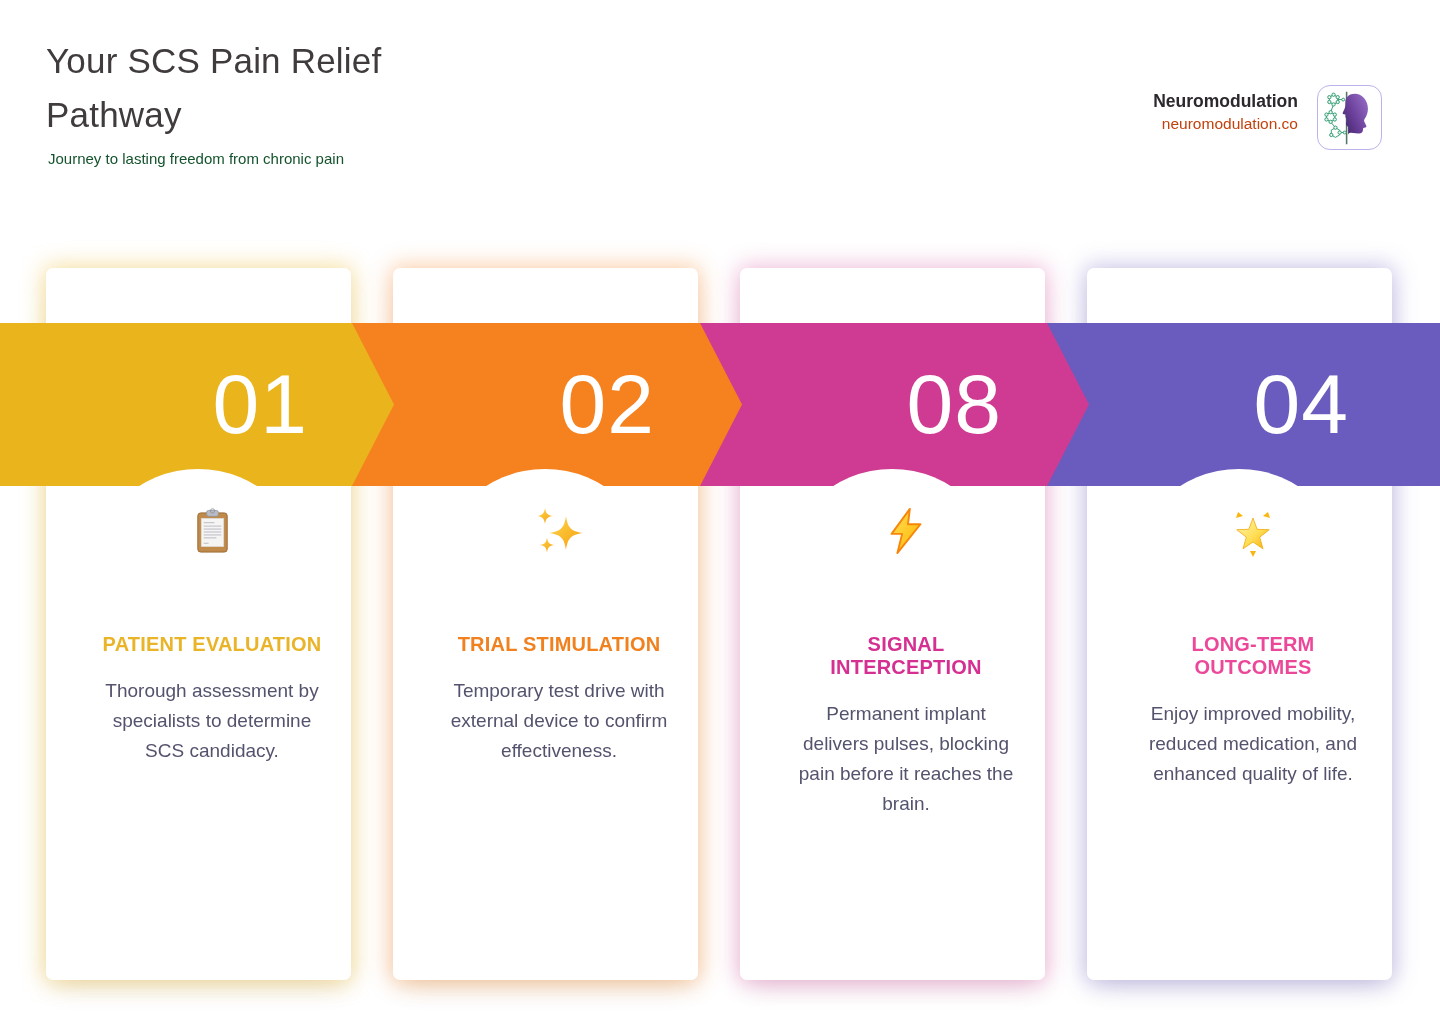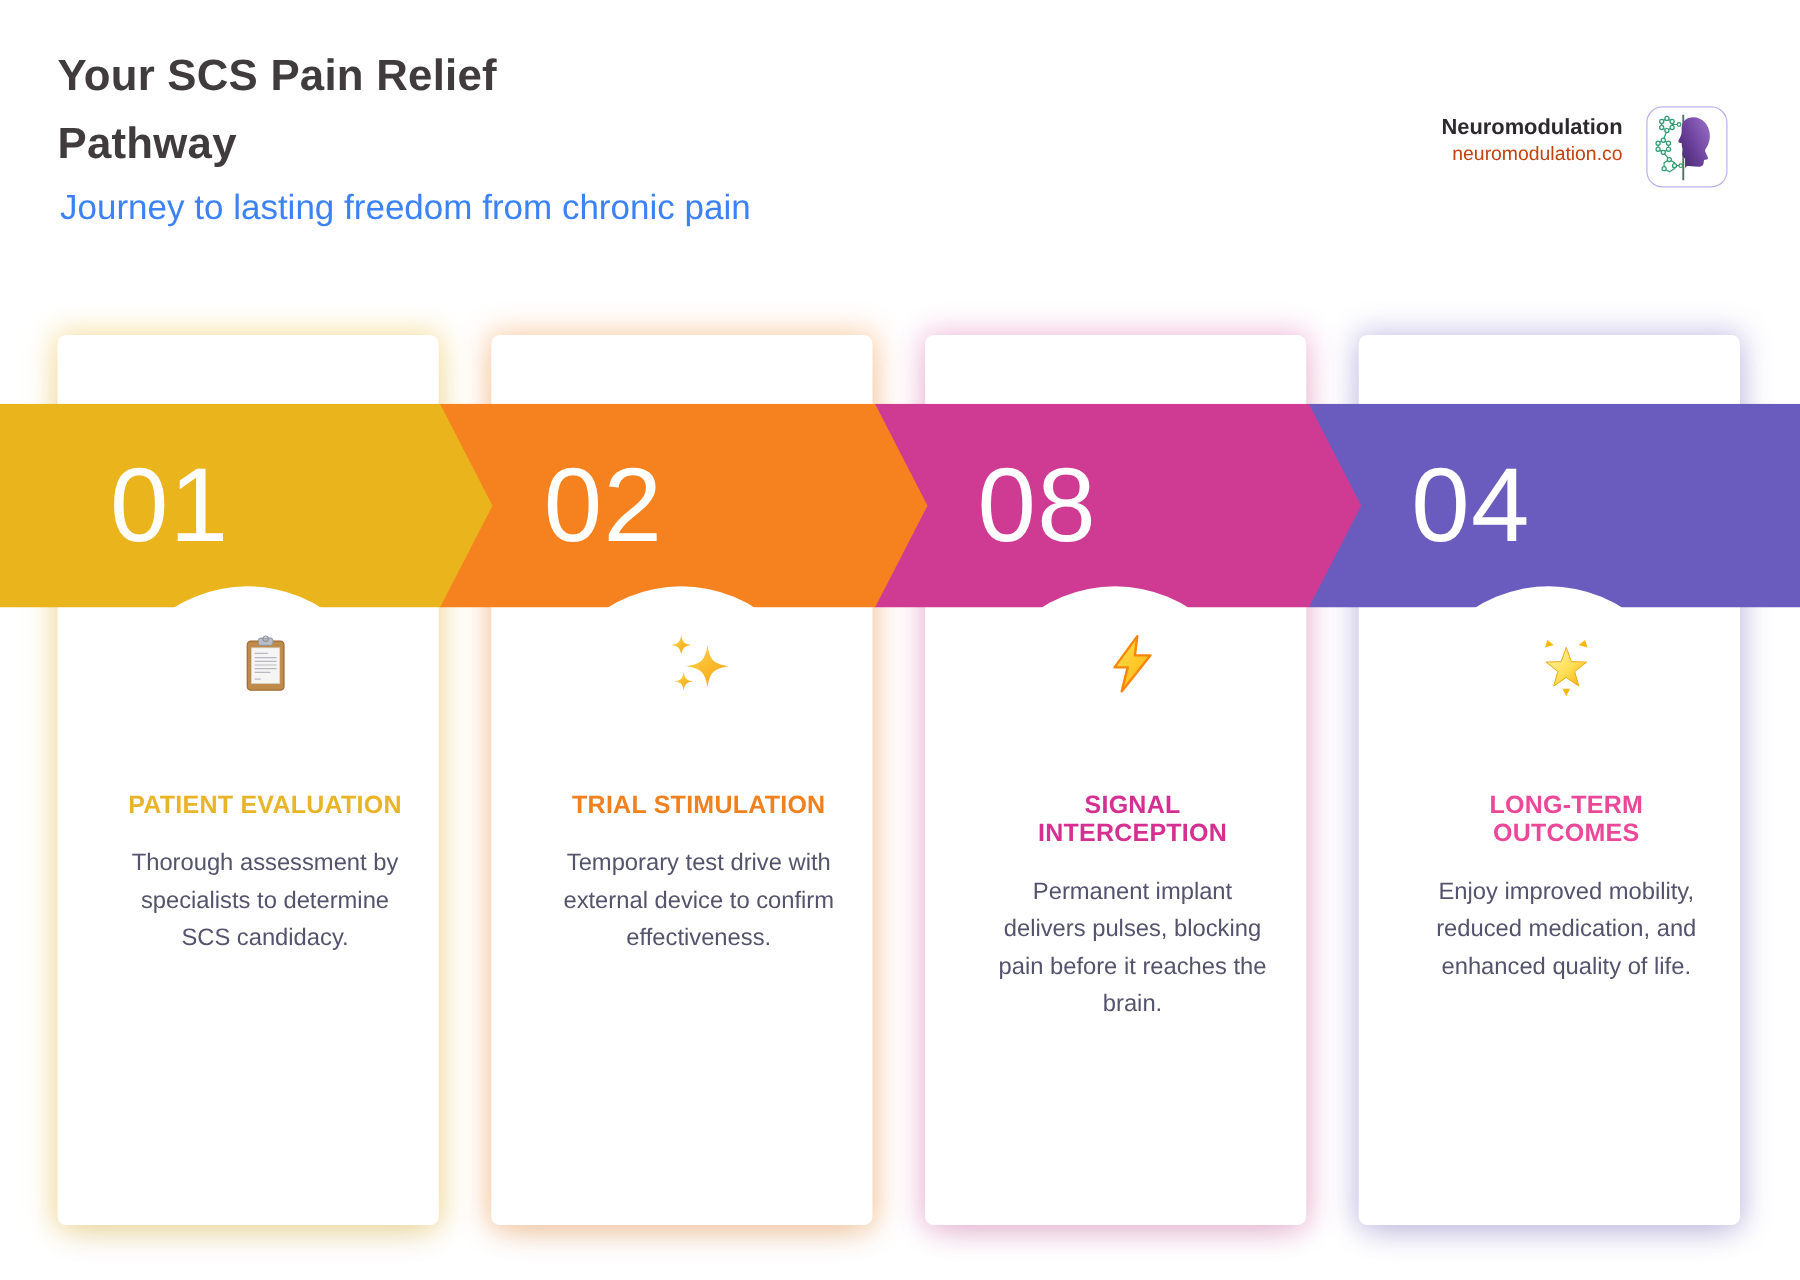--- a/index.html
+++ b/index.html
@@ -2,22 +2,22 @@
 <html><head>
 <meta charset="utf-8">
 <style>
   * { margin:0; padding:0; box-sizing:border-box; }
   html,body { width:1440px; height:1024px; background:#ffffff; overflow:hidden;
               font-family:"Liberation Sans", sans-serif; }
   .stage { position:relative; width:1440px; height:1024px; background:#fff; }
 
   
   .title { position:absolute; left:46px; top:34px; font-size:35px; line-height:54px;
-           font-weight:700; color:#403b3c; letter-spacing:0.2px; }
-  .subtitle { position:absolute; left:48px; top:150px; font-size:28px; color:#3b82f6; }
+           font-weight:400; color:#403b3c; letter-spacing:0.2px; }
+  .subtitle { position:absolute; left:48px; top:150px; font-size:15px; color:#14532d; }
 
   .brand-text { position:absolute; right:142px; top:90px; text-align:right; }
   .brand-name { font-size:17.5px; font-weight:700; color:#2c282e; line-height:22px; }
   .brand-domain { font-size:15.5px; color:#c2410c; line-height:24px; }
   .logo-box { position:absolute; left:1317px; top:85px; width:65px; height:65px;
               background:#fff; border:1.5px solid #beb2ec; border-radius:13px;
               display:flex; align-items:center; justify-content:center; overflow:hidden; }
 
   
   .card { position:absolute; top:268px; width:305px; height:712px; background:#ffffff;
@@ -35,21 +35,21 @@
   
   .band { position:absolute; left:0; top:323px; width:1440px; height:163px; z-index:2; }
 
   
   .notch { position:absolute; top:469px; width:220px; height:220px; border-radius:50%;
            background:#ffffff; z-index:3; }
   .notch1 { left:88px; } .notch2 { left:435px; } .notch3 { left:782px; } .notch4 { left:1129px; }
 
   
   .step-number { position:absolute; top:361px; width:220px; height:86px; line-height:86px;
-                 text-align:left; font-size:84px; font-weight:300; color:#ffffff;
+                 text-align:right; font-size:84px; font-weight:300; color:#ffffff;
                  letter-spacing:1px; z-index:4; }
   .num1 { left:88px; } .num2 { left:435px; } .num3 { left:782px; } .num4 { left:1129px; }
 </style>
 </head>
 <body>
 
 <div class="stage">
 
   <h1 class="title"><span>Your SCS Pain Relief</span><br><span>Pathway</span></h1>
   <div class="subtitle">Journey to lasting freedom from chronic pain</div>

